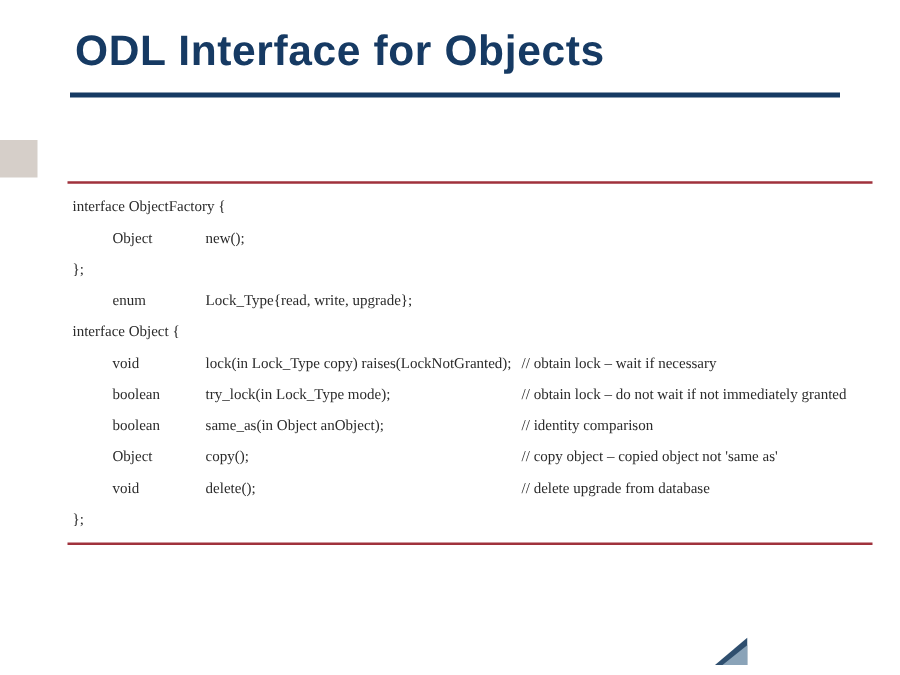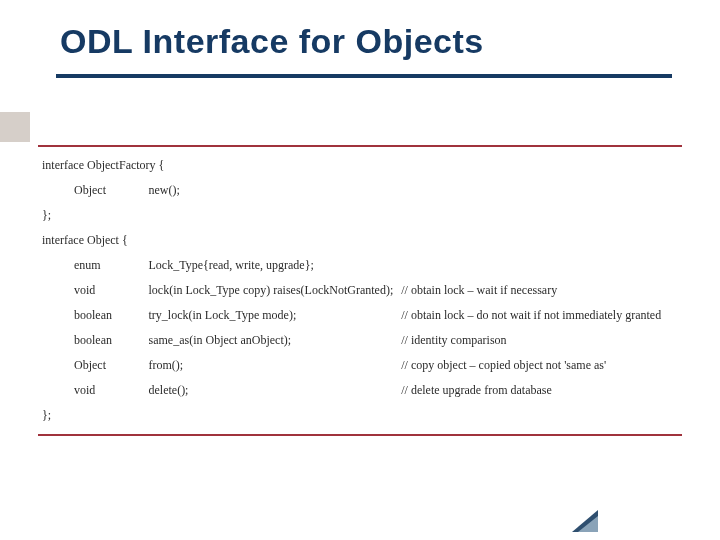--- a/index.html
+++ b/index.html
@@ -42,21 +42,21 @@
     position: absolute;
     left: 0;
     top: 112px;
     width: 30px;
     height: 30px;
     background: #d6cfc9;
   }
   .content-box {
     position: absolute;
     top: 145px;
-    left: 38px;
+    left: 54px;
     width: 644px;
     box-sizing: border-box;
   }
   .hr-red {
     height: 0;
     border-top: 2px solid #a0323c;
     margin: 0;
   }
   .hr-red.bottom {
     margin-top: 6px;
@@ -108,44 +108,44 @@
       <tr>
         <td class="indent1 col-type">Object</td>
         <td class="col-sig">new();</td>
         <td class="col-note"></td>
       </tr>
       <tr>
             <td colspan="3">};</td>
           </tr>
 
       <tr>
-            <td colspan="3">interface Object {</td>
-          </tr>
-      <tr>
         <td class="indent1 col-type">enum</td>
         <td class="col-sig" colspan="2">Lock_Type{read, write, upgrade};</td>
       </tr>
+      <tr>
+            <td colspan="3">interface Object {</td>
+          </tr>
       <tr>
         <td class="indent1 col-type">void</td>
         <td class="col-sig">lock(in Lock_Type copy) raises(LockNotGranted);</td>
         <td class="col-note">// obtain lock – wait if necessary</td>
       </tr>
       <tr>
         <td class="indent1 col-type">boolean</td>
         <td class="col-sig">try_lock(in Lock_Type mode);</td>
         <td class="col-note">// obtain lock – do not wait if not immediately granted</td>
       </tr>
       <tr>
         <td class="indent1 col-type">boolean</td>
         <td class="col-sig">same_as(in Object anObject);</td>
         <td class="col-note">// identity comparison</td>
       </tr>
       <tr>
         <td class="indent1 col-type">Object</td>
-        <td class="col-sig">from();</td>
+        <td class="col-sig">copy();</td>
         <td class="col-note">// copy object – copied object not 'same as'</td>
       </tr>
       <tr>
         <td class="indent1 col-type">void</td>
         <td class="col-sig">delete();</td>
         <td class="col-note">// delete upgrade from database</td>
       </tr>
       <tr>
             <td colspan="3">};</td>
           </tr>

